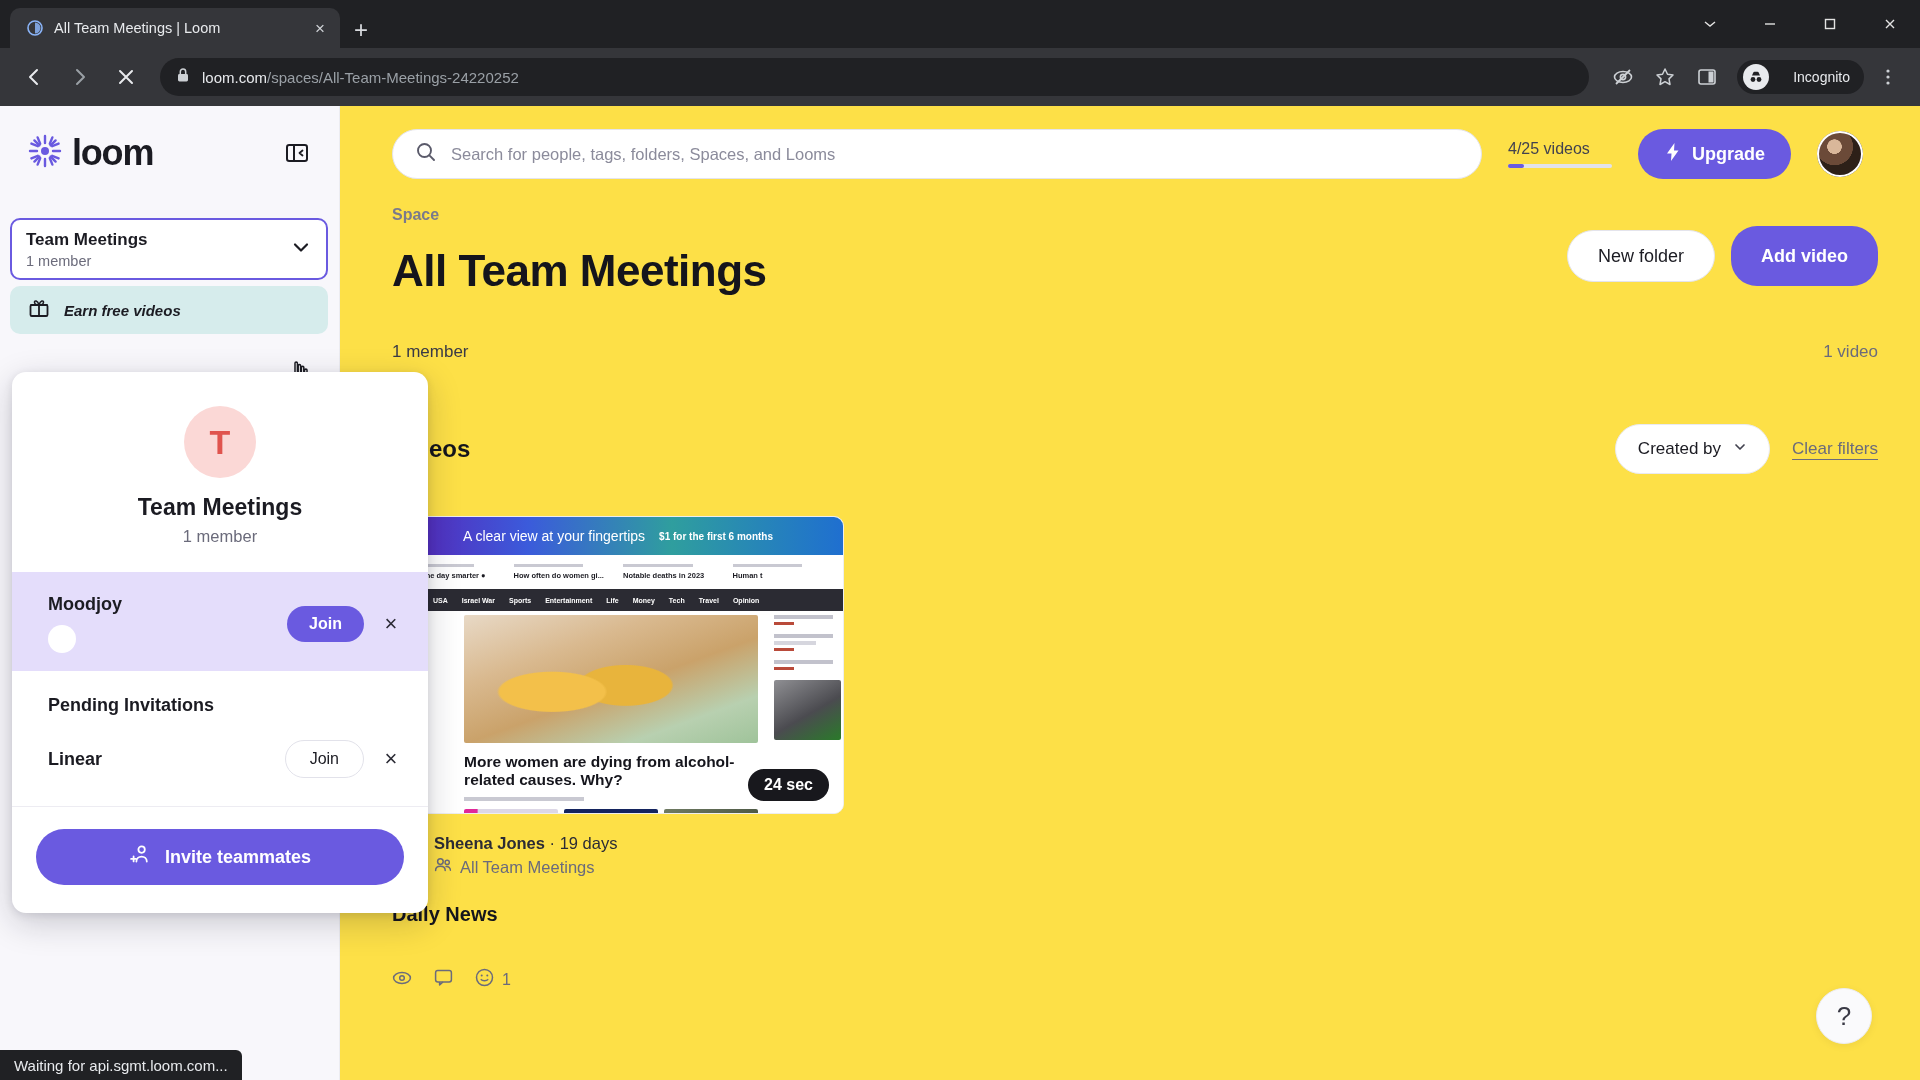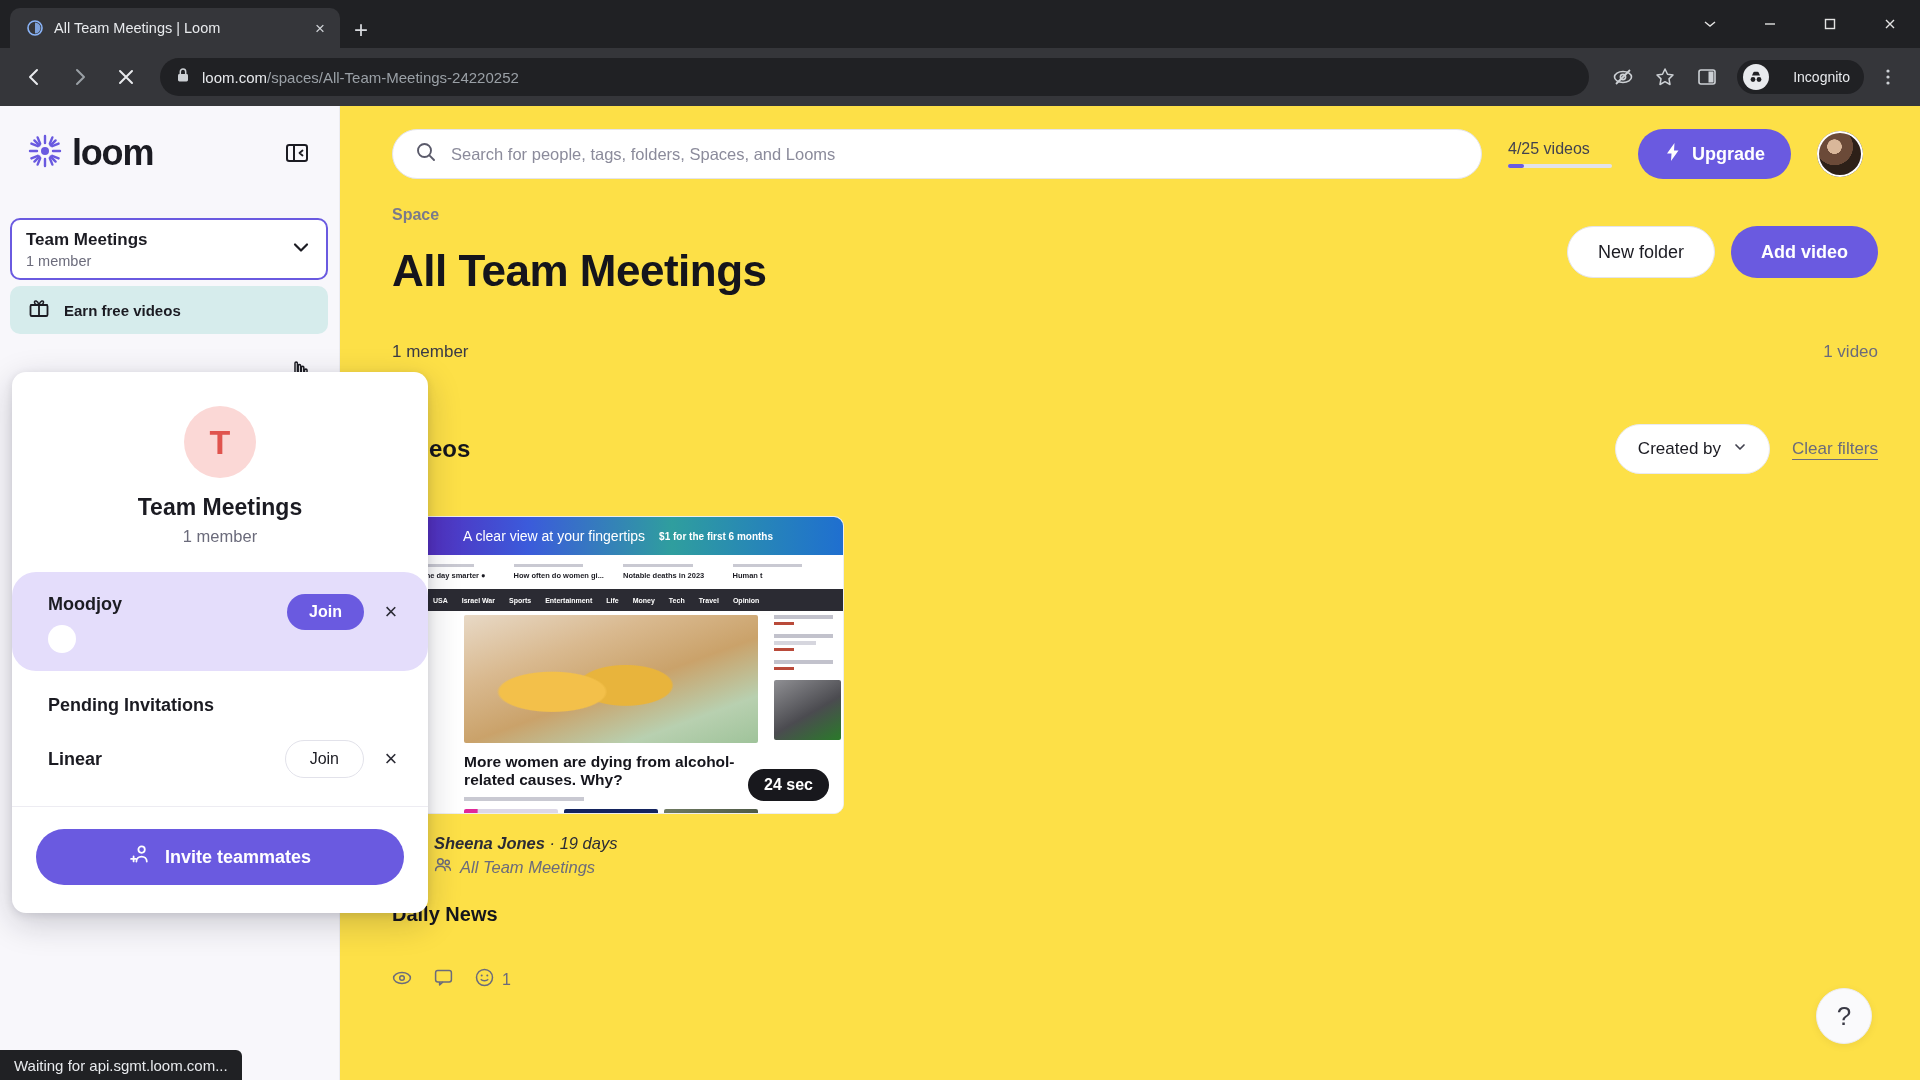--- a/index.html
+++ b/index.html
@@ -79,21 +79,21 @@
     background: #fff; border: 2px solid #6a5ae0; border-radius: 10px;
     padding: 9px 14px; display:flex; align-items:center; justify-content:space-between;
   }
   .space-name { font-size: 17px; font-weight: 700; color: #1b1b22; line-height: 1.25; }
   .space-sub { font-size: 14.5px; color: #6b6b7b; margin-top: 2px; }
   .cursor-hand { position:absolute; left: 288px; top: 254px; width: 26px; height: 30px; pointer-events:none; }
 
   .earn-free {
     position: absolute; left: 10px; top: 180px; width: 318px; height: 48px;
     background: #d6ecec; border-radius: 10px; display:flex; align-items:center;
-    gap: 14px; padding: 0 18px;
+    gap: 14px; padding: 0 18px; font-style: italic;
   }
   .earn-label { font-size: 15px; font-weight: 700; color: #1b1b22; }
 
   
   .team-popup {
     position: absolute; left: 12px; top: 266px; width: 416px;
     background: #fff; border-radius: 14px;
     box-shadow: 0 10px 34px rgba(20,20,40,.20), 0 2px 8px rgba(20,20,40,.10);
     overflow: hidden; z-index: 40;
   }
@@ -103,21 +103,21 @@
     margin: 0 auto 16px; display:flex; align-items:center; justify-content:center;
     color:#e0544e; font-size: 34px; font-weight: 700;
   }
   .tp-title { font-size: 23px; font-weight: 700; color:#1b1b22; }
   .tp-sub { font-size: 16.5px; color: #6b6b7b; margin-top: 6px; }
 
   .tp-row {
     display:flex; align-items:center; justify-content:space-between;
     padding: 18px 26px 18px 36px; position: relative;
   }
-  .tp-row.active { background: #e4ddfb; min-height: 92px; align-items: flex-start; padding-top: 22px; border-radius: 24px; }
+  .tp-row.active { background: #e4ddfb; min-height: 92px; align-items: center; padding-top: 22px; }
   .tp-row-left { display:flex; flex-direction: column; gap: 10px; }
   .tp-org { font-size: 18px; font-weight: 700; color:#1b1b22; }
   .tp-org-avatar { width: 28px; height: 28px; border-radius: 50%; background:#fff; }
   .tp-actions { display:flex; align-items:center; gap: 16px; }
   .btn-join-solid {
     background:#6a5ae0; color:#fff; font-size:16px; font-weight:700;
     border:none; border-radius: 20px; padding: 9px 22px;
   }
   .btn-join-outline {
     background:#fff; color:#1b1b22; font-size:16px; font-weight:400;
@@ -160,21 +160,21 @@
   .content { padding: 4px 42px 0 52px; }
   .bc { font-size: 16px; color: #7a7a8c; font-weight: 700; }
   .page-head { display:flex; align-items:flex-start; justify-content:space-between; margin-top: 22px; }
   .page-title { font-size: 44px; font-weight: 700; color: #15151c; letter-spacing:-0.5px; }
   .head-actions { display:flex; align-items:center; gap: 16px; margin-top: -20px; }
   .btn-newfolder {
     height: 52px; background:#fff; border:1.5px solid #e4e4ec; border-radius:26px;
     font-size: 18px; color:#1b1b22; padding: 0 30px;
   }
   .btn-addvideo {
-    height: 52px; background:#6a5ae0; border:none; border-radius:26px;
+    height: 60px; background:#6a5ae0; border:none; border-radius:26px;
     font-size: 18px; font-weight:700; color:#fff; padding: 0 30px;
   }
   .meta-row {
     display:flex; align-items:center; justify-content:space-between;
     margin-top: 46px; padding-bottom: 0;
   }
   .meta-left { font-size: 17px; color:#3a3a46; }
   .meta-right { font-size: 17px; color:#6b6b7b; }
 
   .videos-row {
@@ -229,21 +229,21 @@
   .side-rail { width: 96px; padding: 4px 2px 0 0; }
   .side-item { margin-bottom: 9px; }
   .side-t { height: 4px; background:#c2c2cc; width: 88%; }
   .side-t2 { height: 4px; background:#d6d6de; width: 62%; margin-top: 3px; }
   .side-src { height: 3px; background:#b94a3a; width: 30%; margin-top: 3px; }
   .side-photo { height: 60px; margin-top: 10px; border-radius:2px; background: linear-gradient(150deg,#8f8f93,#4b4b50 55%,#2a7a2a 100%); }
   .duration {
     position:absolute; right: 14px; bottom: 12px; background:#18181d; color:#fff;
     font-size: 16px; font-weight: 700; border-radius: 16px; padding: 7px 16px;
   }
-  .card-meta { display:flex; align-items:flex-start; gap: 12px; margin-top: 20px; font-style: italic; }
+  .card-meta { display:flex; align-items:flex-start; gap: 12px; margin-top: 20px; }
   .meta-avatar {
     width: 30px; height: 30px; border-radius:50%; flex:0 0 auto;
     background: radial-gradient(circle at 42% 36%, #d9b79a 0 18%, #5f3f30 19% 48%, #221812 49% 100%);
   }
   .meta-line1 { font-size: 16.5px; color:#2b2b35; }
   .meta-line1 b { font-weight: 700; }
   .meta-line2 { font-size: 16.5px; color:#6b6b7b; display:flex; align-items:center; gap: 8px; margin-top: 4px; }
   .card-title { font-size: 20px; font-weight: 700; color:#15151c; margin-top: 26px; }
   .card-stats { display:flex; align-items:center; gap: 22px; margin-top: 42px; color:#6b6b7b; font-size: 16px; }
   .stat { display:flex; align-items:center; gap: 8px; }

